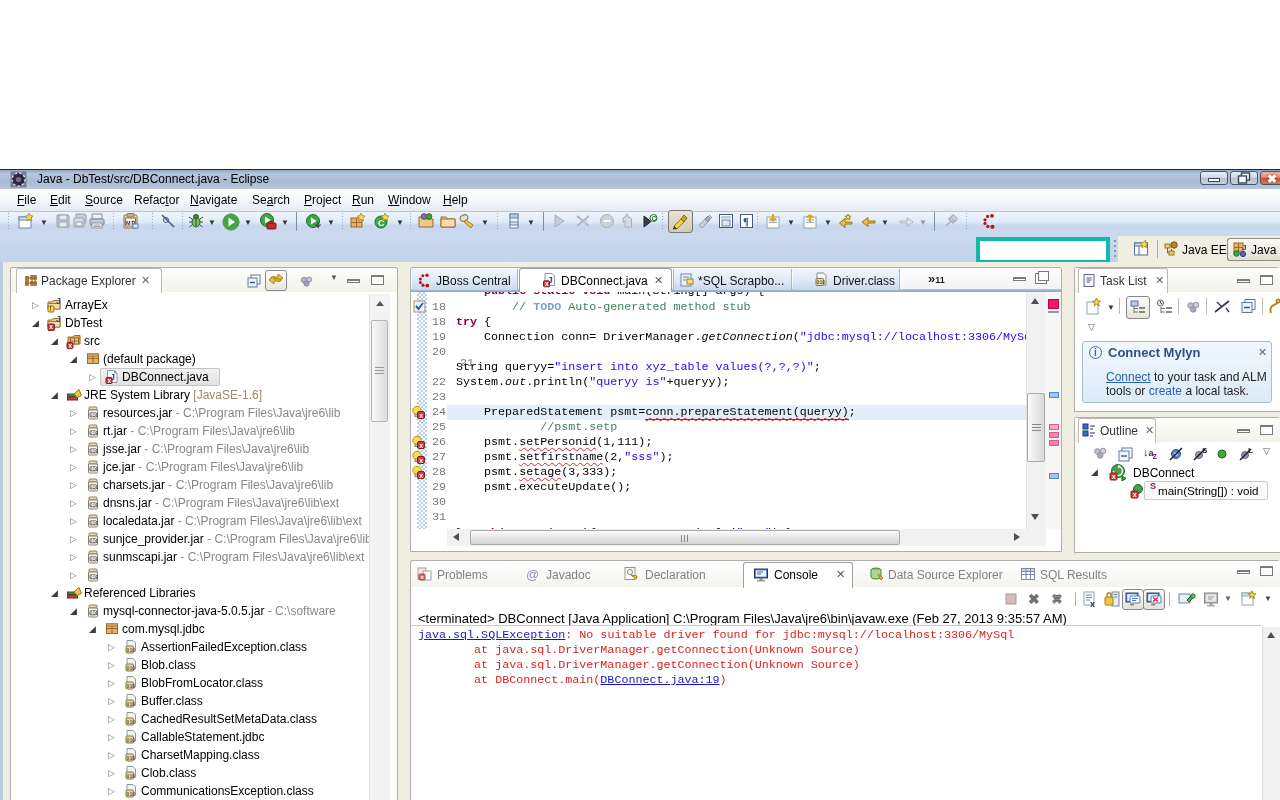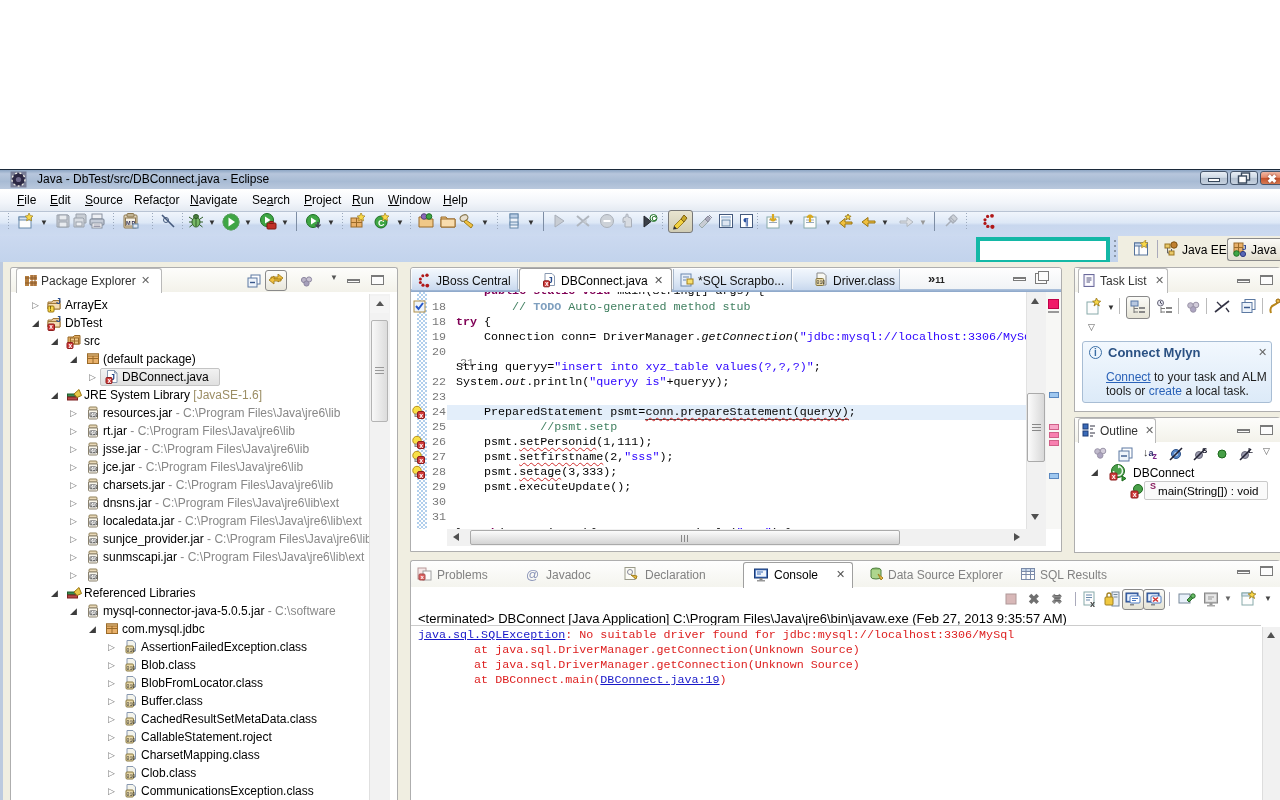--- a/index.html
+++ b/index.html
@@ -551,21 +551,21 @@
         <rect x="3" y="7" width="7.4" height="7" rx="1" fill="#e8d8a8" stroke="#887840"></rect>
         <text x="3.6" y="12.6" font-size="4.8" fill="#333" font-family="Liberation Mono">010</text>
       </svg>
 <div class="trow" style="left:141px;top:712px;">CachedResultSetMetaData.class</div>
 <div class="tarrow" style="left:108px;top:732px;">▷</div>
 <svg class="abs" style="left:123px;top:729px;" width="16" height="16" viewBox="0 0 16 16">
         <path d="M4 1.5 L10 1.5 L12.5 4 L12.5 12 L4 12 Z" fill="#f4f4ec" stroke="#8898b0"></path>
         <rect x="3" y="7" width="7.4" height="7" rx="1" fill="#e8d8a8" stroke="#887840"></rect>
         <text x="3.6" y="12.6" font-size="4.8" fill="#333" font-family="Liberation Mono">010</text>
       </svg>
-<div class="trow" style="left:141px;top:730px;">CallableStatement.roject</div>
+<div class="trow" style="left:141px;top:730px;">CallableStatement.jdbc</div>
 <div class="tarrow" style="left:108px;top:750px;">▷</div>
 <svg class="abs" style="left:123px;top:747px;" width="16" height="16" viewBox="0 0 16 16">
         <path d="M4 1.5 L10 1.5 L12.5 4 L12.5 12 L4 12 Z" fill="#f4f4ec" stroke="#8898b0"></path>
         <rect x="3" y="7" width="7.4" height="7" rx="1" fill="#e8d8a8" stroke="#887840"></rect>
         <text x="3.6" y="12.6" font-size="4.8" fill="#333" font-family="Liberation Mono">010</text>
       </svg>
 <div class="trow" style="left:141px;top:748px;">CharsetMapping.class</div>
 <div class="tarrow" style="left:108px;top:768px;">▷</div>
 <svg class="abs" style="left:123px;top:765px;" width="16" height="16" viewBox="0 0 16 16">
         <path d="M4 1.5 L10 1.5 L12.5 4 L12.5 12 L4 12 Z" fill="#f4f4ec" stroke="#8898b0"></path>

